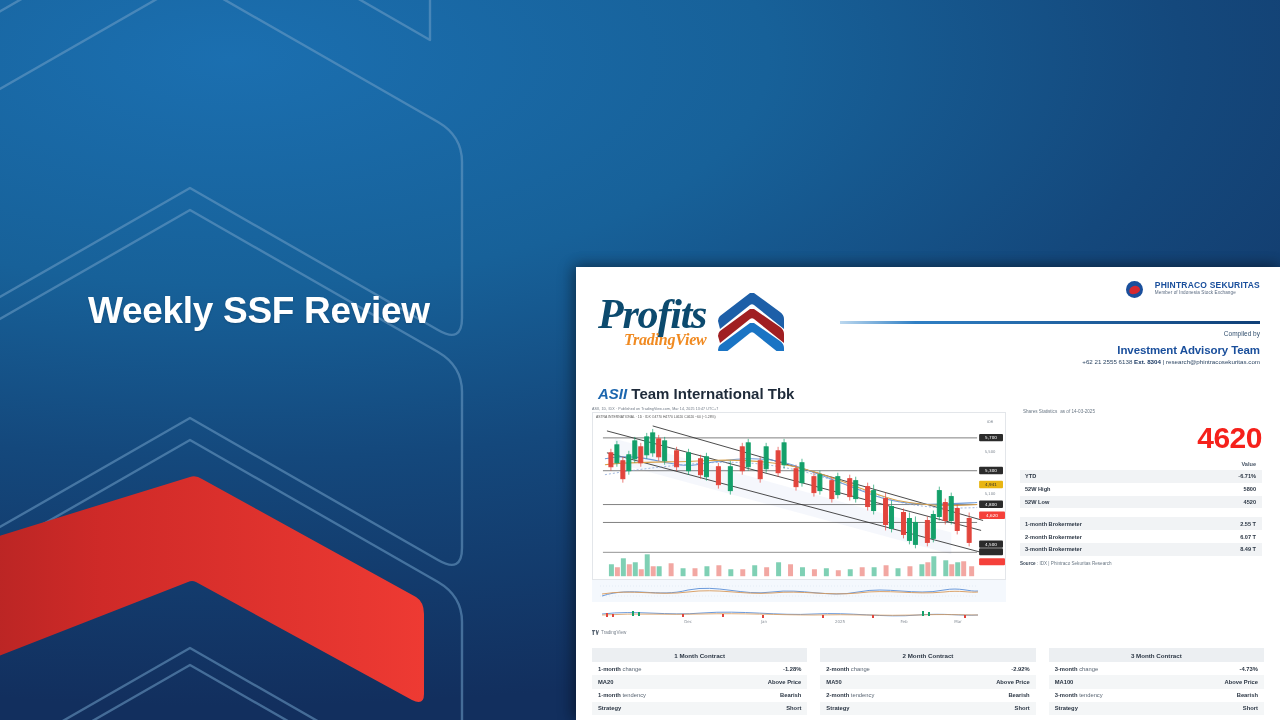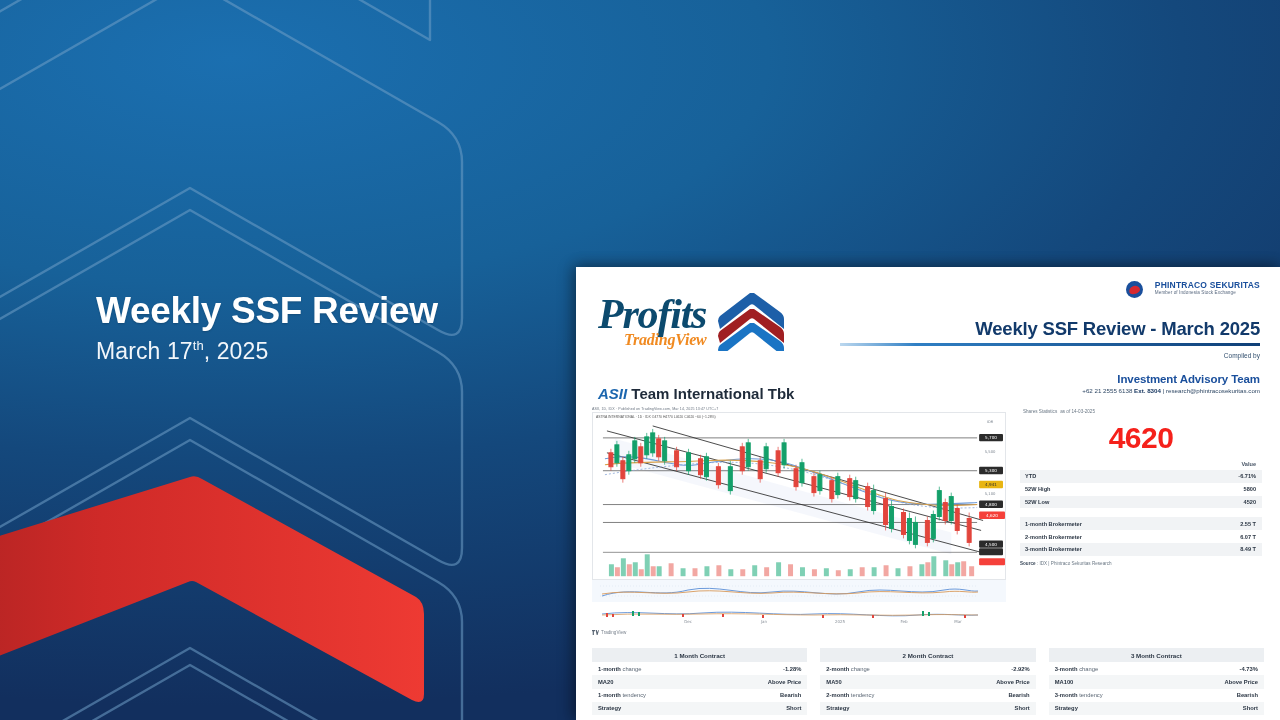--- a/index.html
+++ b/index.html
@@ -12,21 +12,21 @@
 
   
   #slide-bg{
     position:absolute; inset:0;
     background:
       radial-gradient(120% 90% at 18% 8%, #1b6fb0 0%, #176199 35%, #14487c 62%, #122f5e 100%);
   }
   #bg-chevrons{ position:absolute; inset:0; overflow:hidden; }
 
   
-  #title-block{ position:absolute; left:88px; top:292px; z-index:6;margin-left:8px; }
+  #title-block{ position:absolute; left:88px; top:292px; z-index:6; }
   #page-title{
     font-size:37px; font-weight:bold; color:#ffffff;
     letter-spacing:-0.3px; line-height:1.05;
     text-shadow:0 1px 2px rgba(0,0,0,.18);
   }
   #page-subtitle{
     margin-top:7px; font-size:23px; color:#f2f6fa; font-weight:400;
     letter-spacing:.1px;
   }
   #page-subtitle sup{ font-size:13px; vertical-align:super; }
@@ -66,21 +66,21 @@
   #ph-name{ font-size:8.5px; font-weight:bold; color:#1a4f9c; letter-spacing:.2px; line-height:1.1; }
   #ph-sub{ font-size:4.6px; color:#5a6a80; letter-spacing:.1px; }
 
   #doc-title-wrap{ position:absolute; right:4px; top:39px; text-align:right; width:444px; }
   #doc-title{ font-size:18.5px; font-weight:bold; color:#123a6b; letter-spacing:-.2px; }
   #doc-rule{
     margin-top:3px; height:3px; width:420px; margin-left:auto;
     background:linear-gradient(90deg,#bcd8ef 0%, #2f7fc4 18%, #0f3f77 100%);
   }
   #compiled-by{ margin-top:6px; font-size:6.5px; color:#33506f; }
-  #advisory-team{ font-size:11.5px; font-weight:bold; color:#1a4f9c; letter-spacing:-.1px; margin-top:14px; }
+  #advisory-team{ font-size:11.5px; font-weight:bold; color:#1a4f9c; letter-spacing:-.1px; margin-top:7px; }
   #contact-line{ font-size:6.2px; color:#2d4663; margin-top:2px; }
   #contact-line b{ color:#11315c; }
 
   
   #stock-title{ margin-top:2px; margin-left:6px; font-size:15px; font-weight:bold; color:#1f2b3a; }
   #stock-code{ color:#1c66ae;font-style:italic; }
 
   
   #doc-body{ display:flex; gap:14px; margin-top:5px; }
   #chart-col{ width:414px; }
@@ -95,21 +95,21 @@
   #chart-svg{ position:absolute; inset:0; }
   #chart-ohlc{
     position:absolute; left:3px; top:2px; font-size:3.4px; color:#555; white-space:nowrap;
   }
   #tv-credit{ margin-top:2px; font-size:4.6px; color:#7b848f; display:flex; align-items:center; gap:2px; }
 
   
   #stats-head{ font-size:6.4px; font-weight:bold; color:#1a4f9c; }
   #stats-head span{ font-weight:normal; font-size:4.6px; color:#6b7885; margin-left:3px; }
   #last-price{
-    text-align:center; font-size:30px; font-weight:bold; color:#f5211b;
+    text-align:right; font-size:30px; font-weight:bold; color:#f5211b;
     line-height:1.05; margin-top:8px; letter-spacing:-.5px;
   }
   .stat-table{ width:100%; border-collapse:collapse; margin-top:6px; }
   .stat-table th{
     font-size:5.6px; font-weight:bold; color:#4a5768; text-align:right;
     padding:1.5px 6px 3px 0;
   }
   .stat-table td{ font-size:5.6px; color:#3a4654; padding:3.4px 6px 3.4px 5px; }
   .stat-table td.k{ text-align:left; font-weight:bold; color:#2b3644; }
   .stat-table td.v{ text-align:right; font-weight:bold; color:#2b3644; }
@@ -153,23 +153,20 @@
       <path d="M -150 405 L 190 210 L 438 352 Q 462 366 462 392 L 462 548 Q 462 574 438 560 L 190 418 L -150 613 Z"></path>
       <path d="M -150 635 L 190 440 L 438 582 Q 462 596 462 622 L 462 778 Q 462 804 438 790 L 190 648 L -150 843 Z"></path>
       <path d="M -150 860 L 190 665 L 438 807 L 438 880 L 190 738 L -150 933 Z"></path>
     </g>
     <path d="M -160 585 L 190 477 Q 196 475 202 479 L 416 597 Q 424 602 424 614 L 424 694 Q 424 706 412 700 L 196 582 Q 192 580 188 582 L -160 718 Z" fill="url(#redgrad)"></path>
   </svg>
 </div>
 
 <div id="title-block">
   <div id="page-title">Weekly SSF Review</div>
-  <div id="page-subtitle">
-    <span>March 17</span><sup>th</sup><span>, 2025</span>
-  </div>
 </div>
 
 <div id="doc-card">
 
   <div id="doc-header">
 
     <div id="profits-logo">
       <div id="pl-text">
         <div id="pl-profits">Profits</div>
         <div id="pl-deriv">TradingView</div>
@@ -183,21 +180,20 @@
 
     <div id="phintraco-logo">
       <div id="ph-mark"></div>
       <div>
         <div id="ph-name">PHINTRACO SEKURITAS</div>
         <div id="ph-sub">Member of Indonesia Stock Exchange</div>
       </div>
     </div>
 
     <div id="doc-title-wrap">
-      <div id="doc-title">Weekly SSF Review - March 2025</div>
       <div id="doc-rule"></div>
       <div id="compiled-by">Compiled by</div>
       <div id="advisory-team">Investment Advisory Team</div>
       <div id="contact-line">
         <span>+62 21 2555 6138</span>
         <b>Ext. 8304</b>
         <span>| research@phintracosekuritas.com</span>
       </div>
     </div>
   </div>

